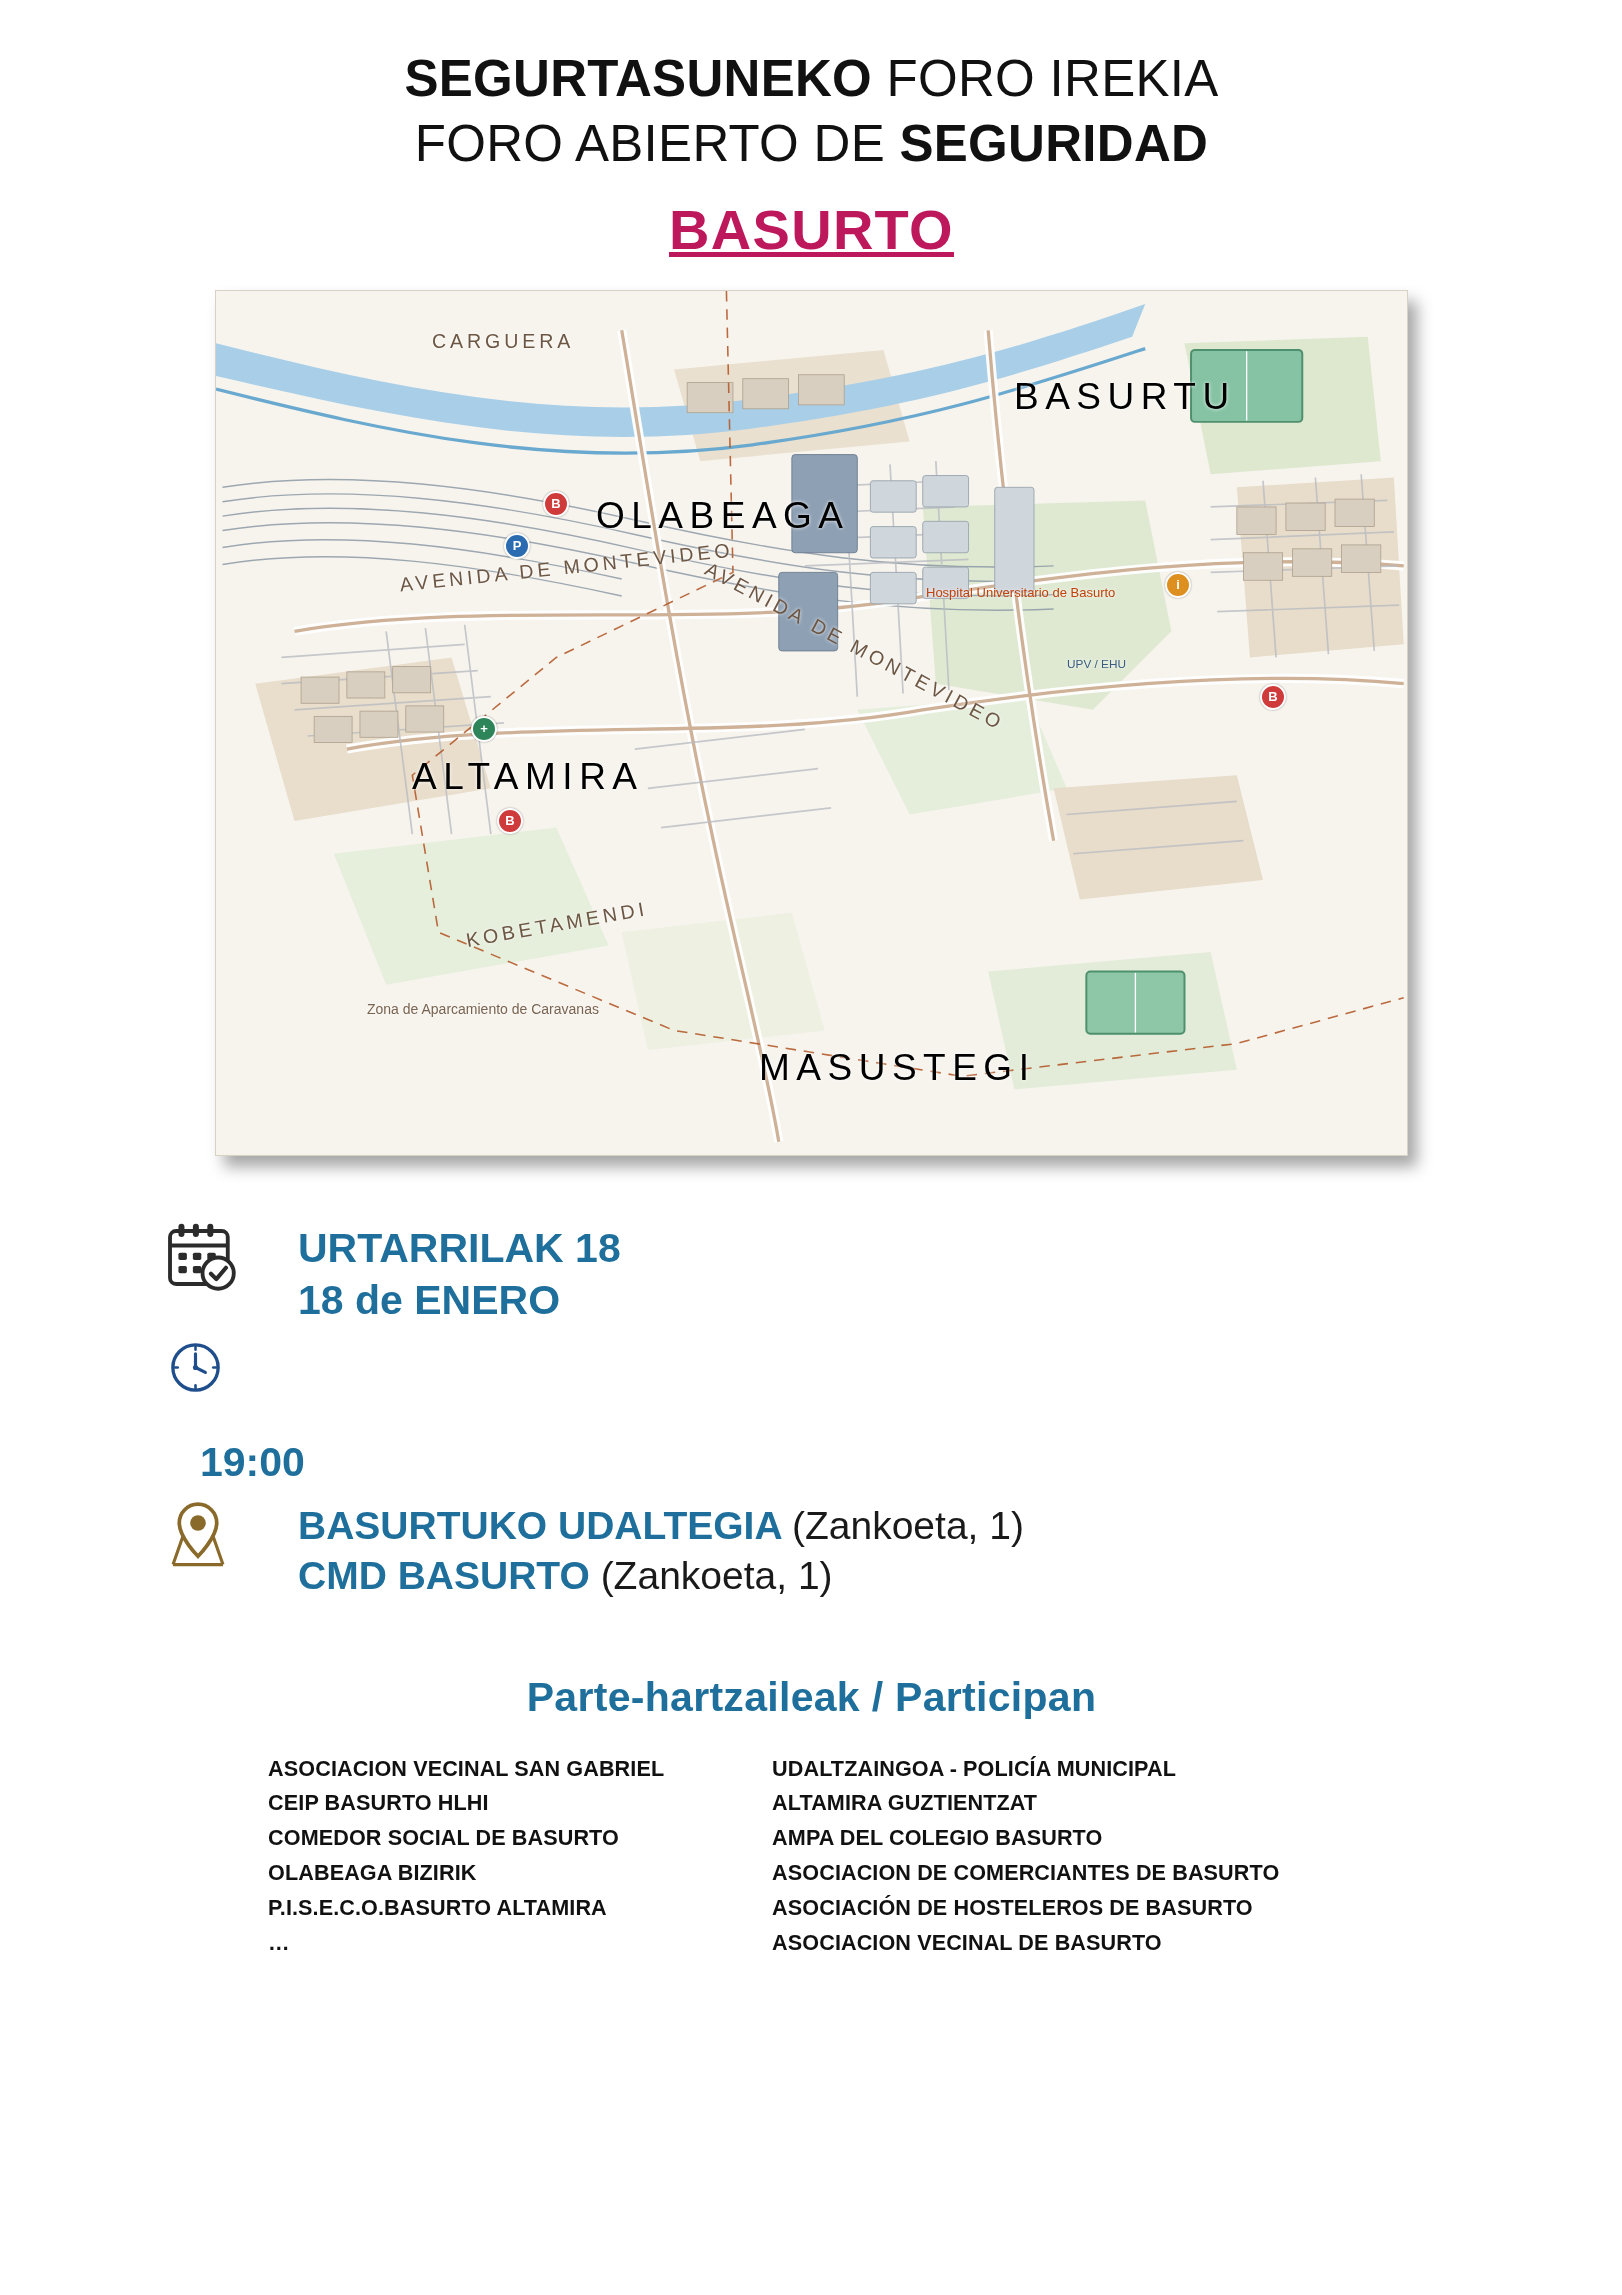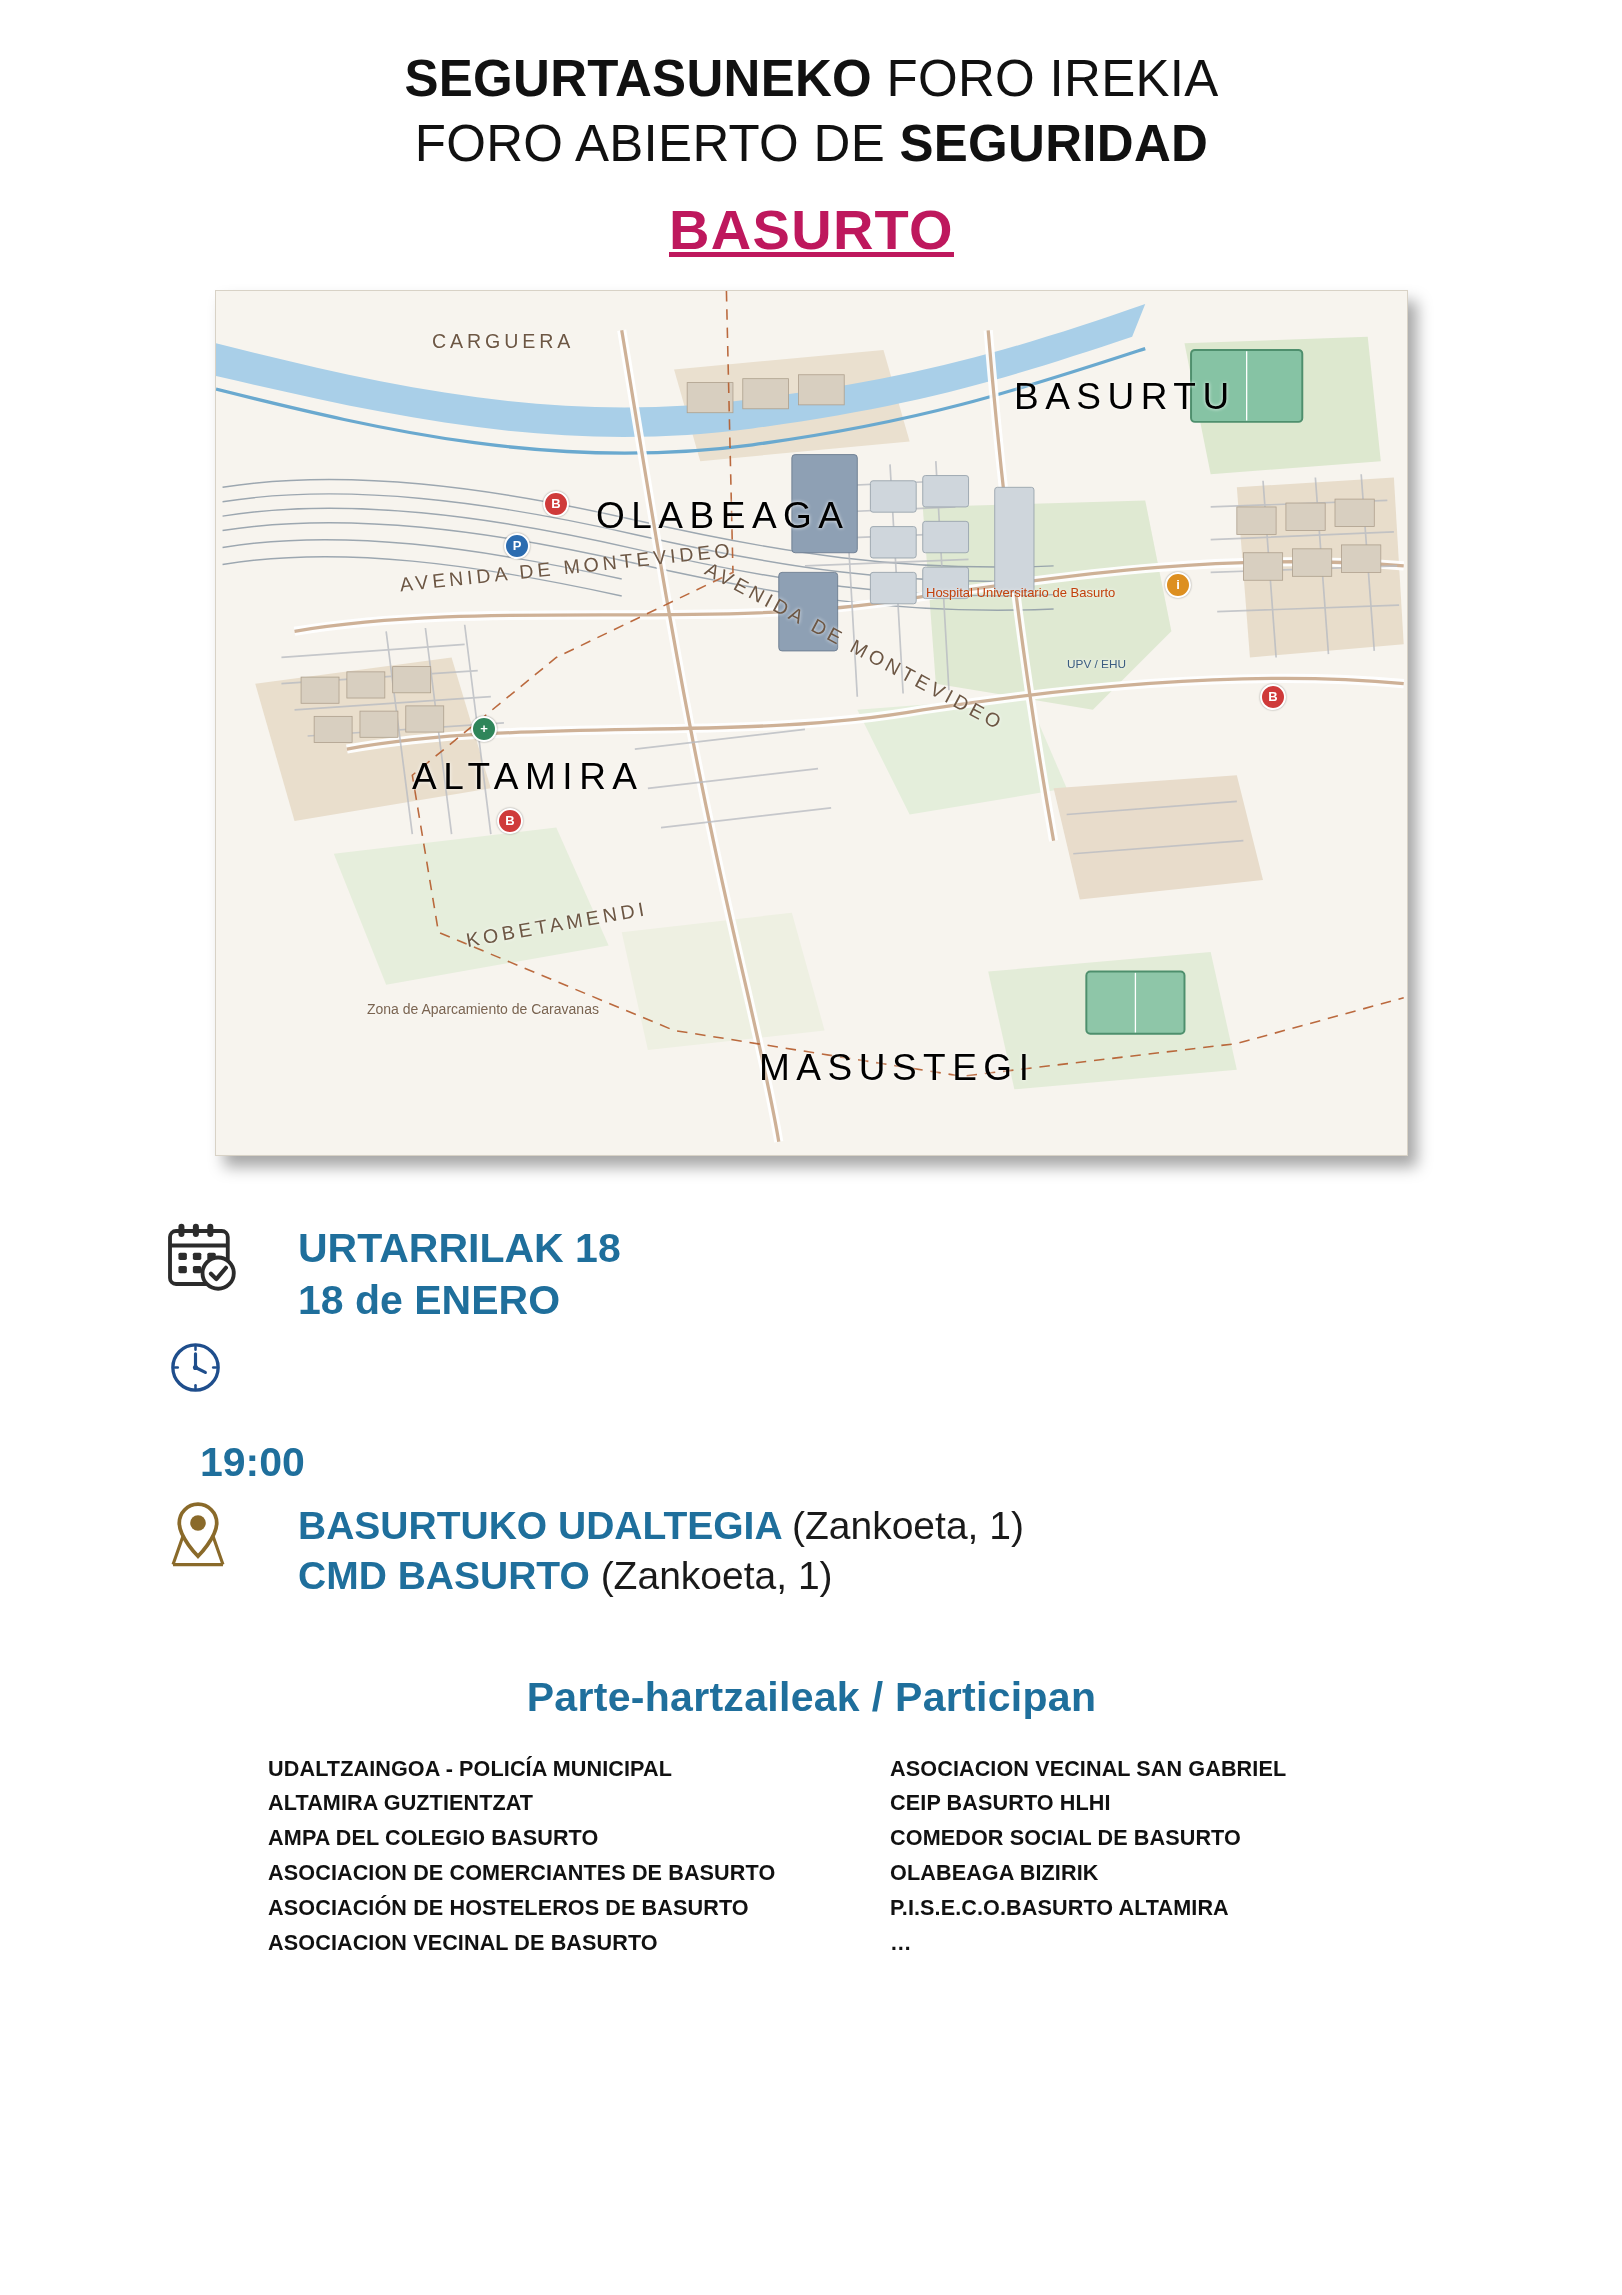--- a/index.html
+++ b/index.html
@@ -370,32 +370,32 @@
           <span class="plain">(Zankoeta, 1)</span>
         </div>
       </div>
     </div>
 
   </div>
 
   <div class="participants-title">Parte-hartzaileak / Participan</div>
 
   <div class="participants">
+    <div class="part-col second">
+      <div class="part-item">ASOCIACION VECINAL SAN GABRIEL</div>
+      <div class="part-item">CEIP BASURTO HLHI</div>
+      <div class="part-item">COMEDOR SOCIAL DE BASURTO</div>
+      <div class="part-item">OLABEAGA BIZIRIK</div>
+      <div class="part-item">P.I.S.E.C.O.BASURTO ALTAMIRA</div>
+      <div class="part-item">…</div>
+    </div>
     <div class="part-col">
       <div class="part-item">UDALTZAINGOA - POLICÍA MUNICIPAL</div>
       <div class="part-item">ALTAMIRA GUZTIENTZAT</div>
       <div class="part-item">AMPA DEL COLEGIO BASURTO</div>
       <div class="part-item">ASOCIACION DE COMERCIANTES DE BASURTO</div>
       <div class="part-item">ASOCIACIÓN DE HOSTELEROS DE BASURTO</div>
       <div class="part-item">ASOCIACION VECINAL DE BASURTO</div>
     </div>
-    <div class="part-col second">
-      <div class="part-item">ASOCIACION VECINAL SAN GABRIEL</div>
-      <div class="part-item">CEIP BASURTO HLHI</div>
-      <div class="part-item">COMEDOR SOCIAL DE BASURTO</div>
-      <div class="part-item">OLABEAGA BIZIRIK</div>
-      <div class="part-item">P.I.S.E.C.O.BASURTO ALTAMIRA</div>
-      <div class="part-item">…</div>
-    </div>
   </div>
 
 </div>
 
 
 </body></html>

